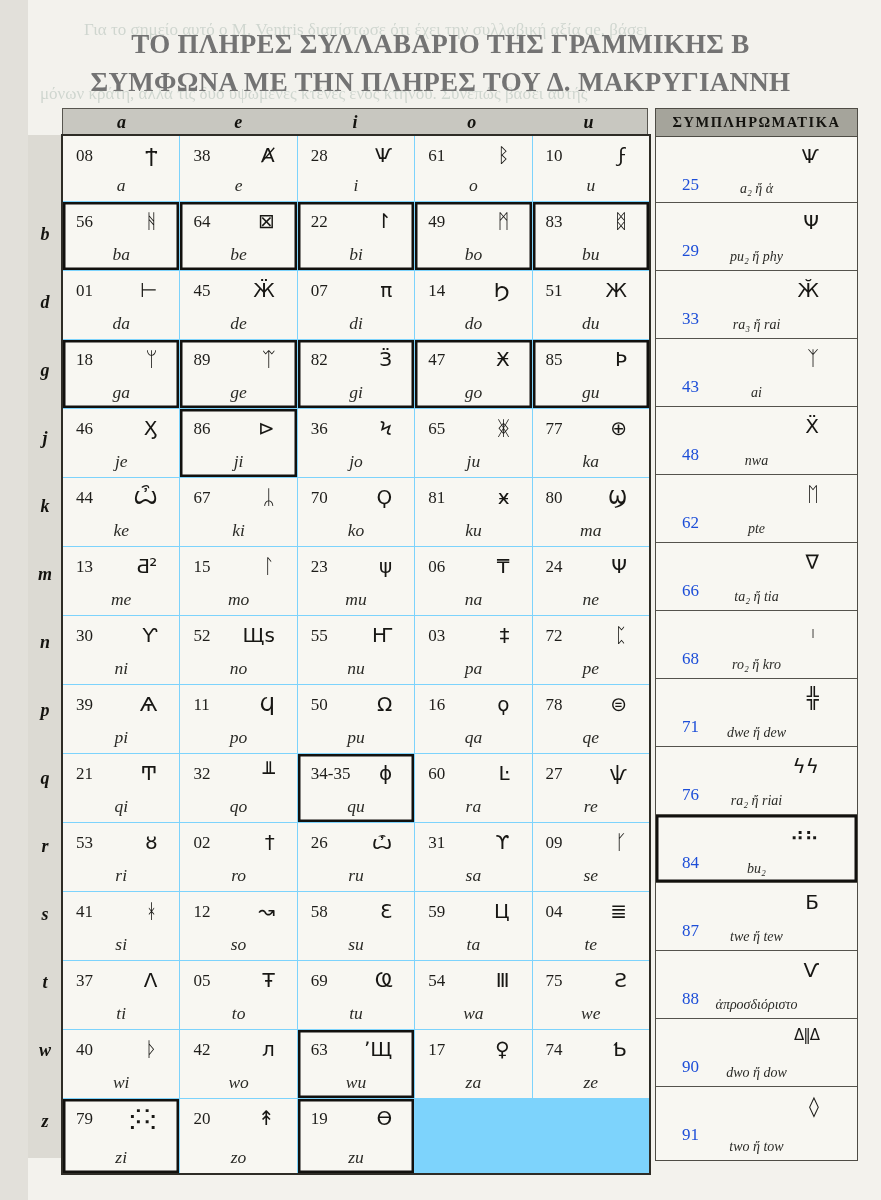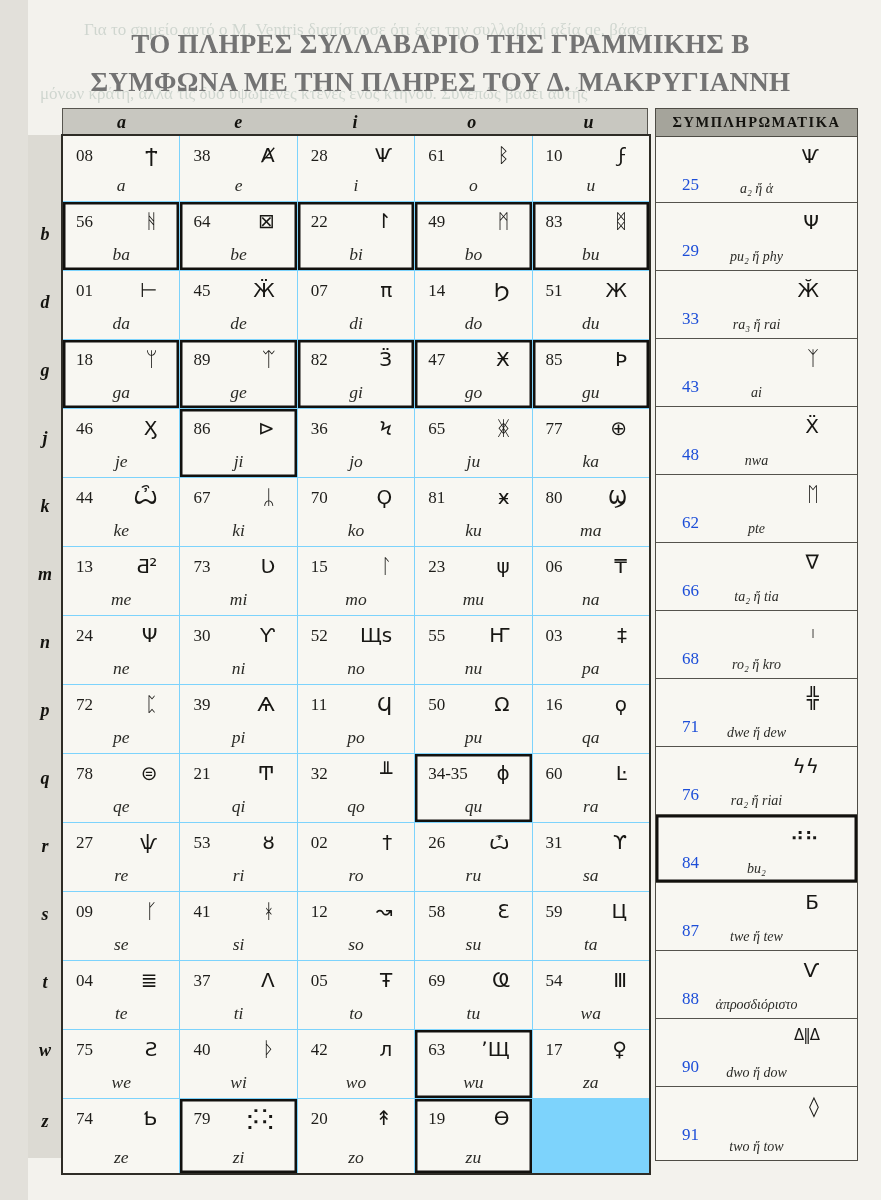--- a/index.html
+++ b/index.html
@@ -246,25 +246,20 @@
         <span class="num">80</span>
         <span class="glyph">Ϣ</span>
         <span class="syl">ma</span>
       </div>
       <div class="cell">
         <span class="num">13</span>
         <span class="glyph">Ƌ²</span>
         <span class="syl">me</span>
       </div>
       <div class="cell">
-        <span class="num">73</span>
-        <span class="glyph">Ʋ</span>
-        <span class="syl">mi</span>
-      </div>
-      <div class="cell">
         <span class="num">15</span>
         <span class="glyph">ᛚ</span>
         <span class="syl">mo</span>
       </div>
       <div class="cell">
         <span class="num">23</span>
         <span class="glyph">ψ</span>
         <span class="syl">mu</span>
       </div>
       <div class="cell">

